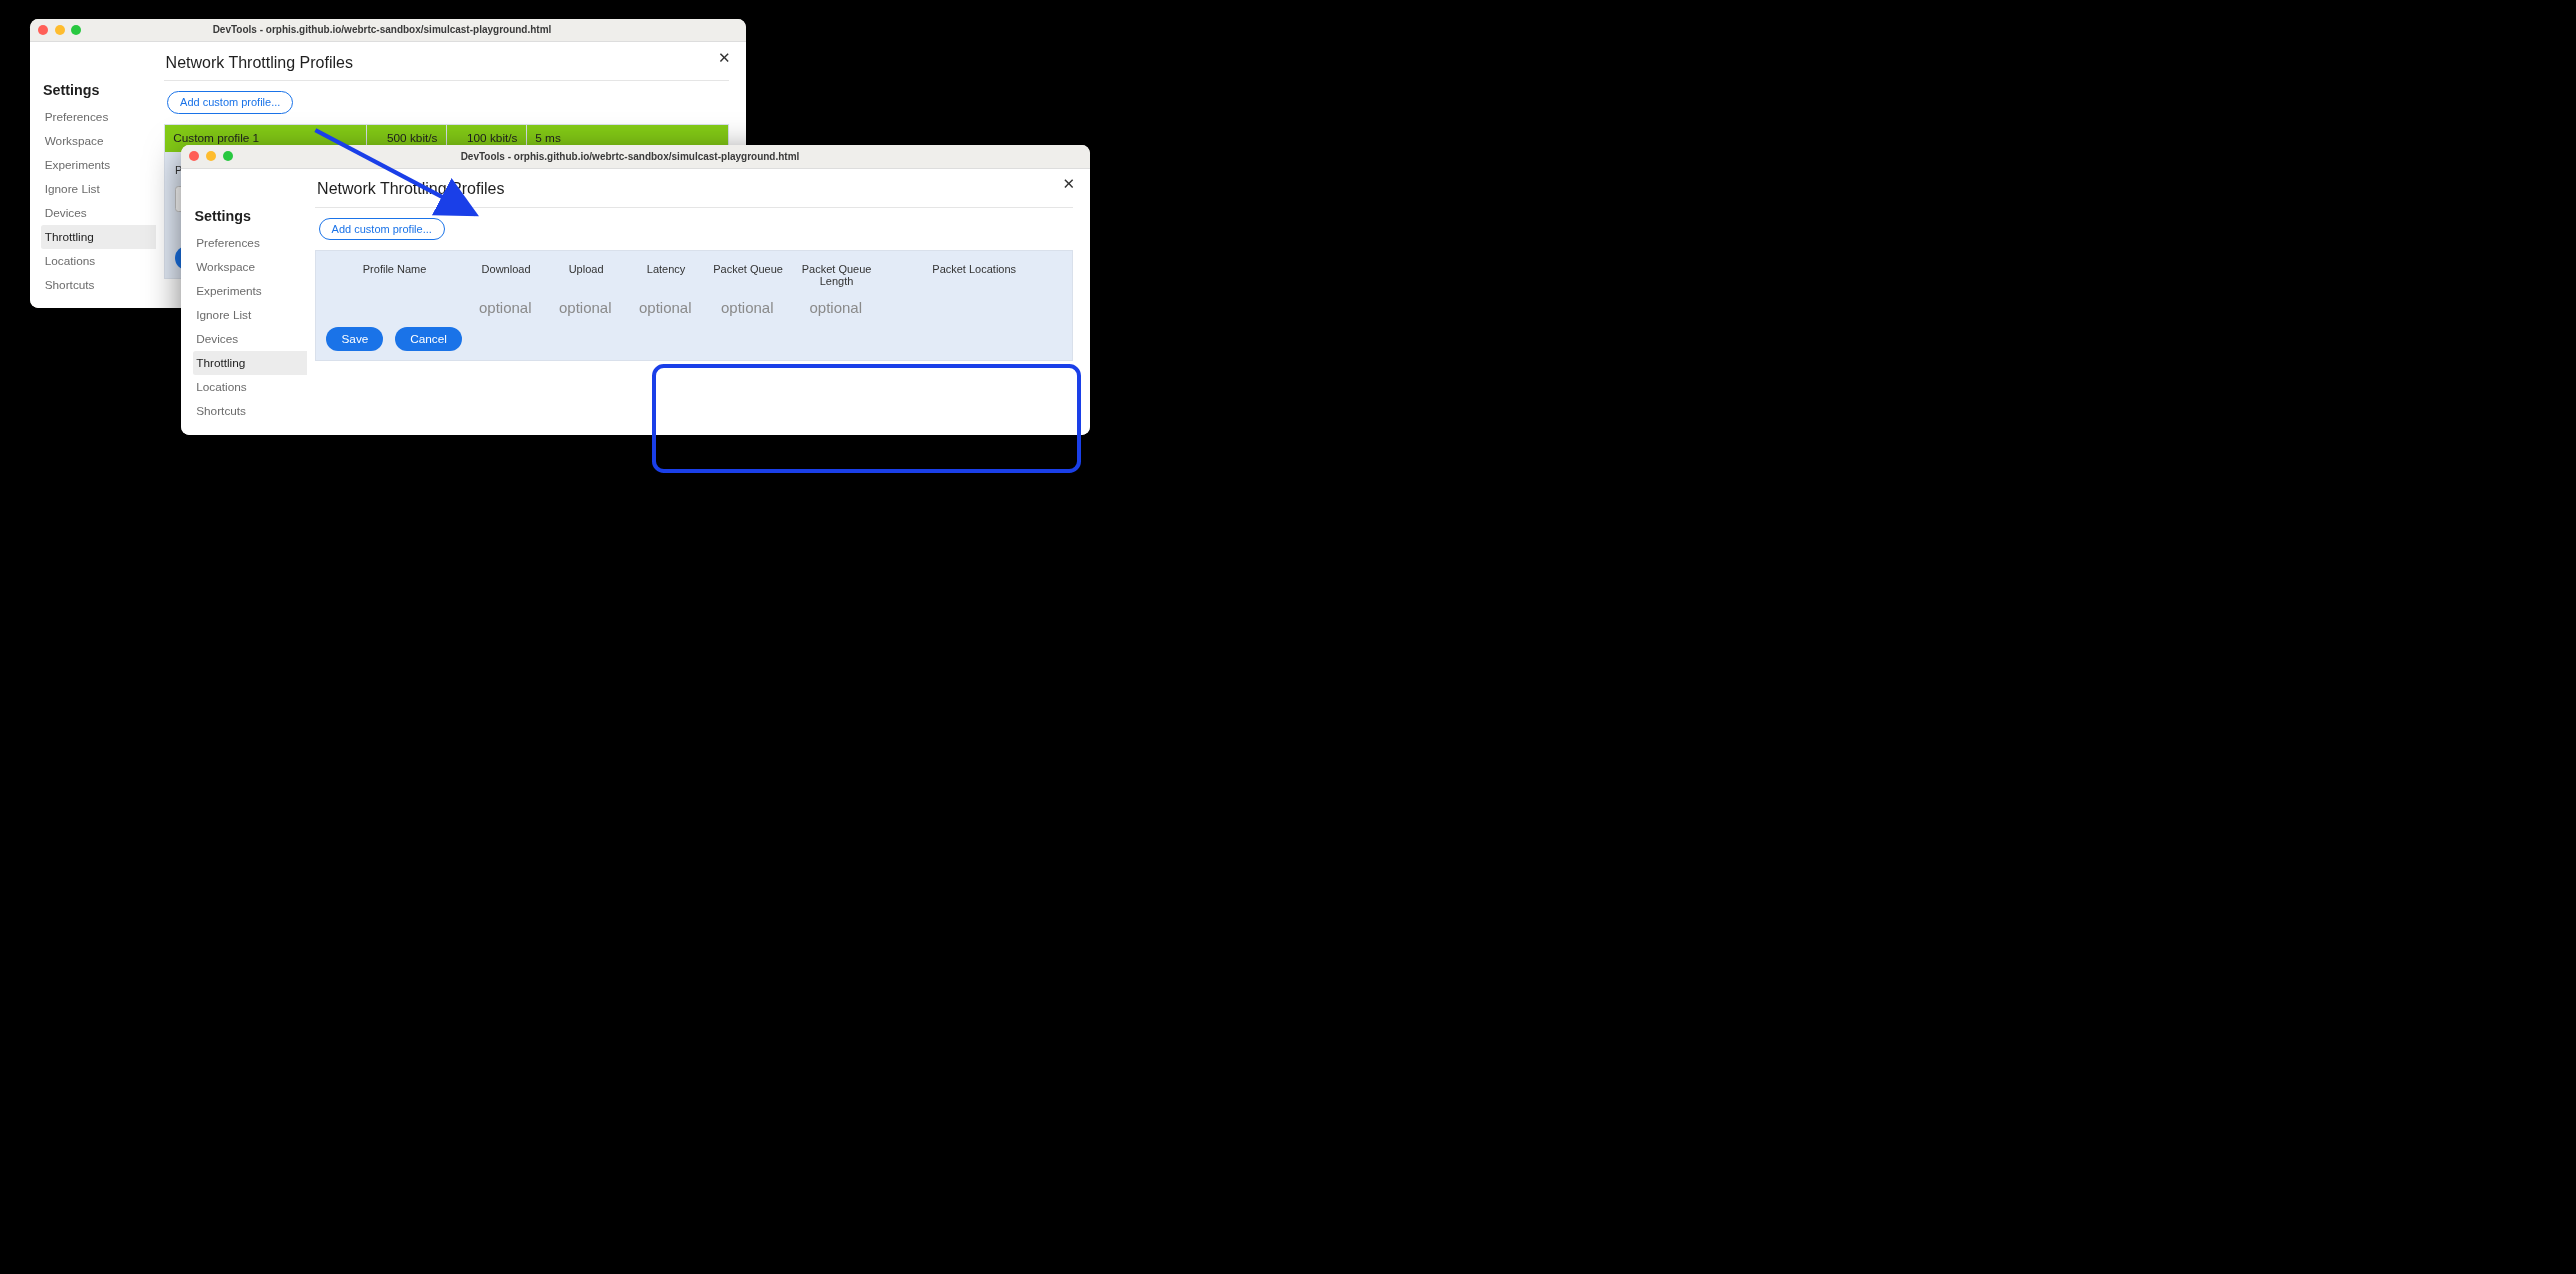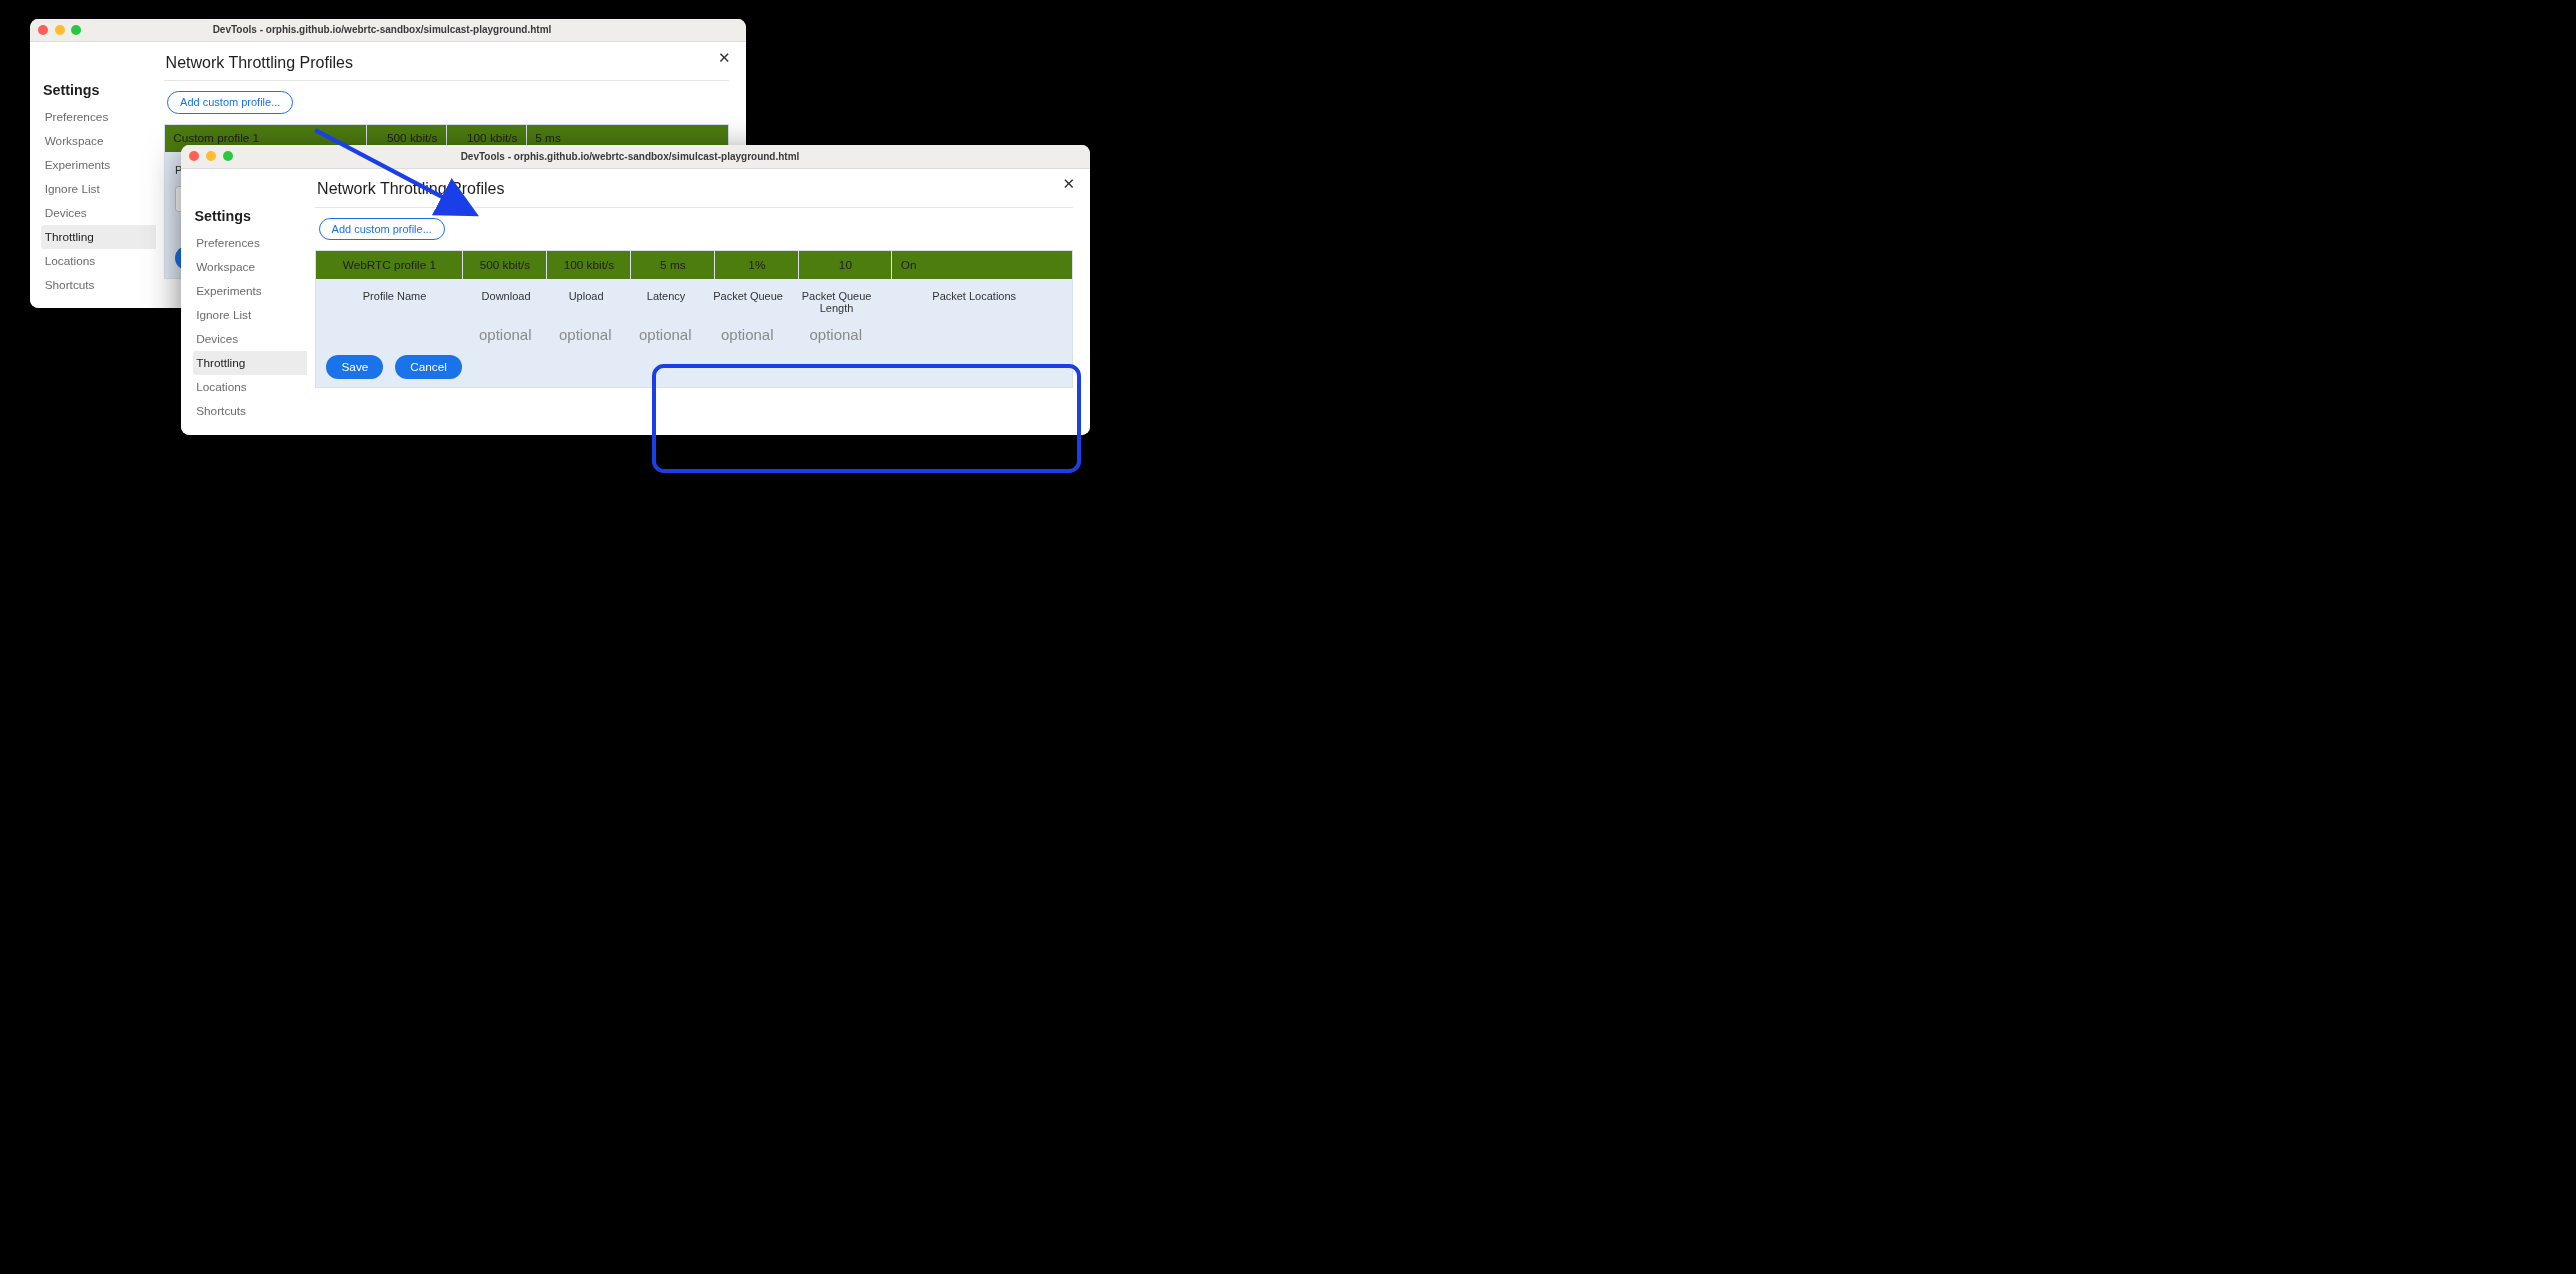--- a/index.html
+++ b/index.html
@@ -110,21 +110,21 @@
     border: 0.8px solid #d9e0eb;
   }
   td, th {
     padding: 6.7px 8.4px;
     text-align: left;
     font-weight: 400;
     border-right: 0.8px solid #d9e0eb;
     font-size: 11.8px;
   }
   td:last-child, th:last-child { border-right: none; }
-  .row1 { background: #4d7c0f; }
+  .row1 { background: #84cc16; }
   .editor {
     background: #e3ebf7;
     padding: 8.4px 6.7px;
   }
   .headers-row td {
     text-align: center;
     color: #333;
     font-size: 11px;
     border: none;
     padding: 3.4px 3.4px 8.4px 3.4px;
@@ -277,29 +277,20 @@
           <div class="side-item">Shortcuts</div>
         </div>
     </div>
     <div class="content">
       <div class="close-btn">✕</div>
       <h1>Network Throttling Profiles</h1>
       <div class="add-btn">Add custom profile...</div>
 
       <table>
         <tbody>
-            <tr class="row1">
-          <td style="width:147px;text-align:center">WebRTC profile 1</td>
-          <td style="width:84px;text-align:center">500 kbit/s</td>
-          <td style="width:84px;text-align:center">100 kbit/s</td>
-          <td style="width:84px;text-align:center">5 ms</td>
-          <td style="width:84px;text-align:center">1%</td>
-          <td style="width:93px;text-align:center">10</td>
-          <td style="text-align:left">On</td>
-        </tr>
         <tr>
               <td colspan="7" class="editor">
           <table style="border:none;width:100%">
             <tbody>
                     <tr class="headers-row">
               <td style="width:143px;text-align:center">Profile Name</td>
               <td style="width:80px">Download</td>
               <td style="width:80px">Upload</td>
               <td style="width:80px">Latency</td>
               <td style="width:84px">Packet Queue</td>

